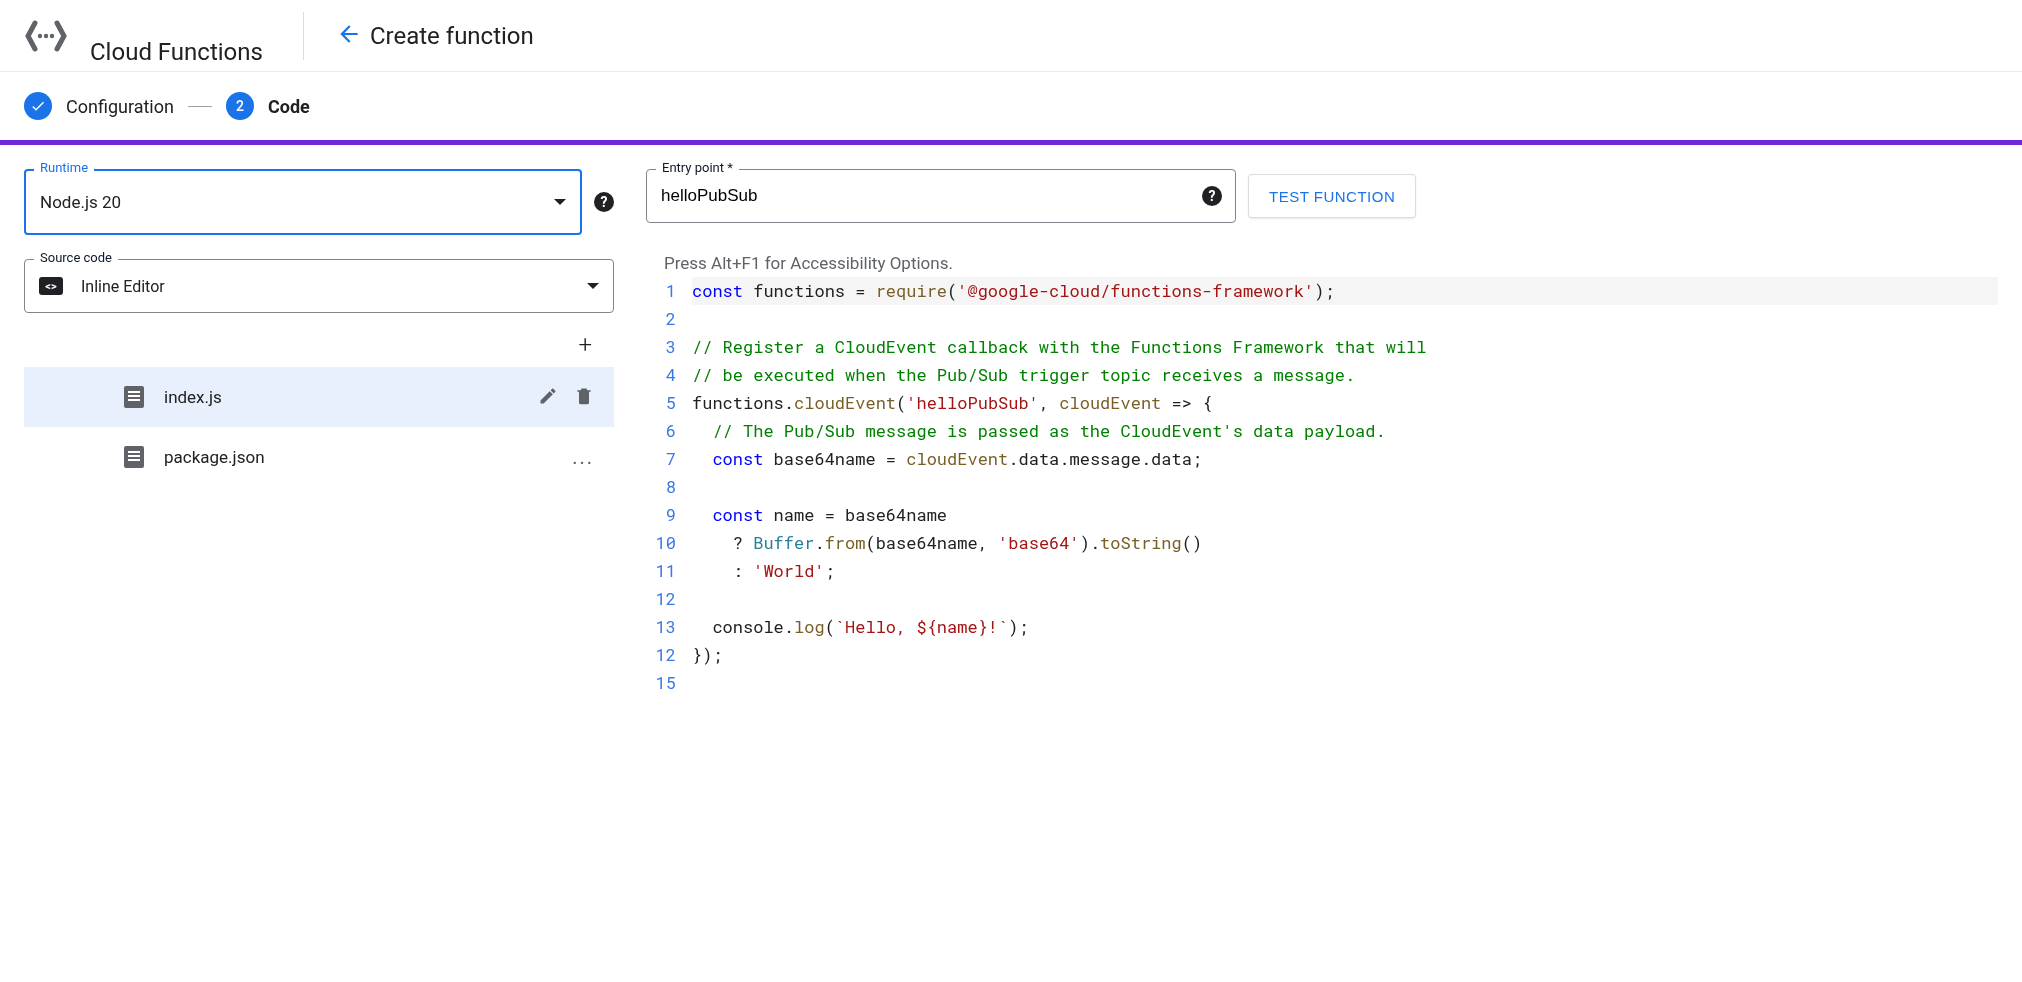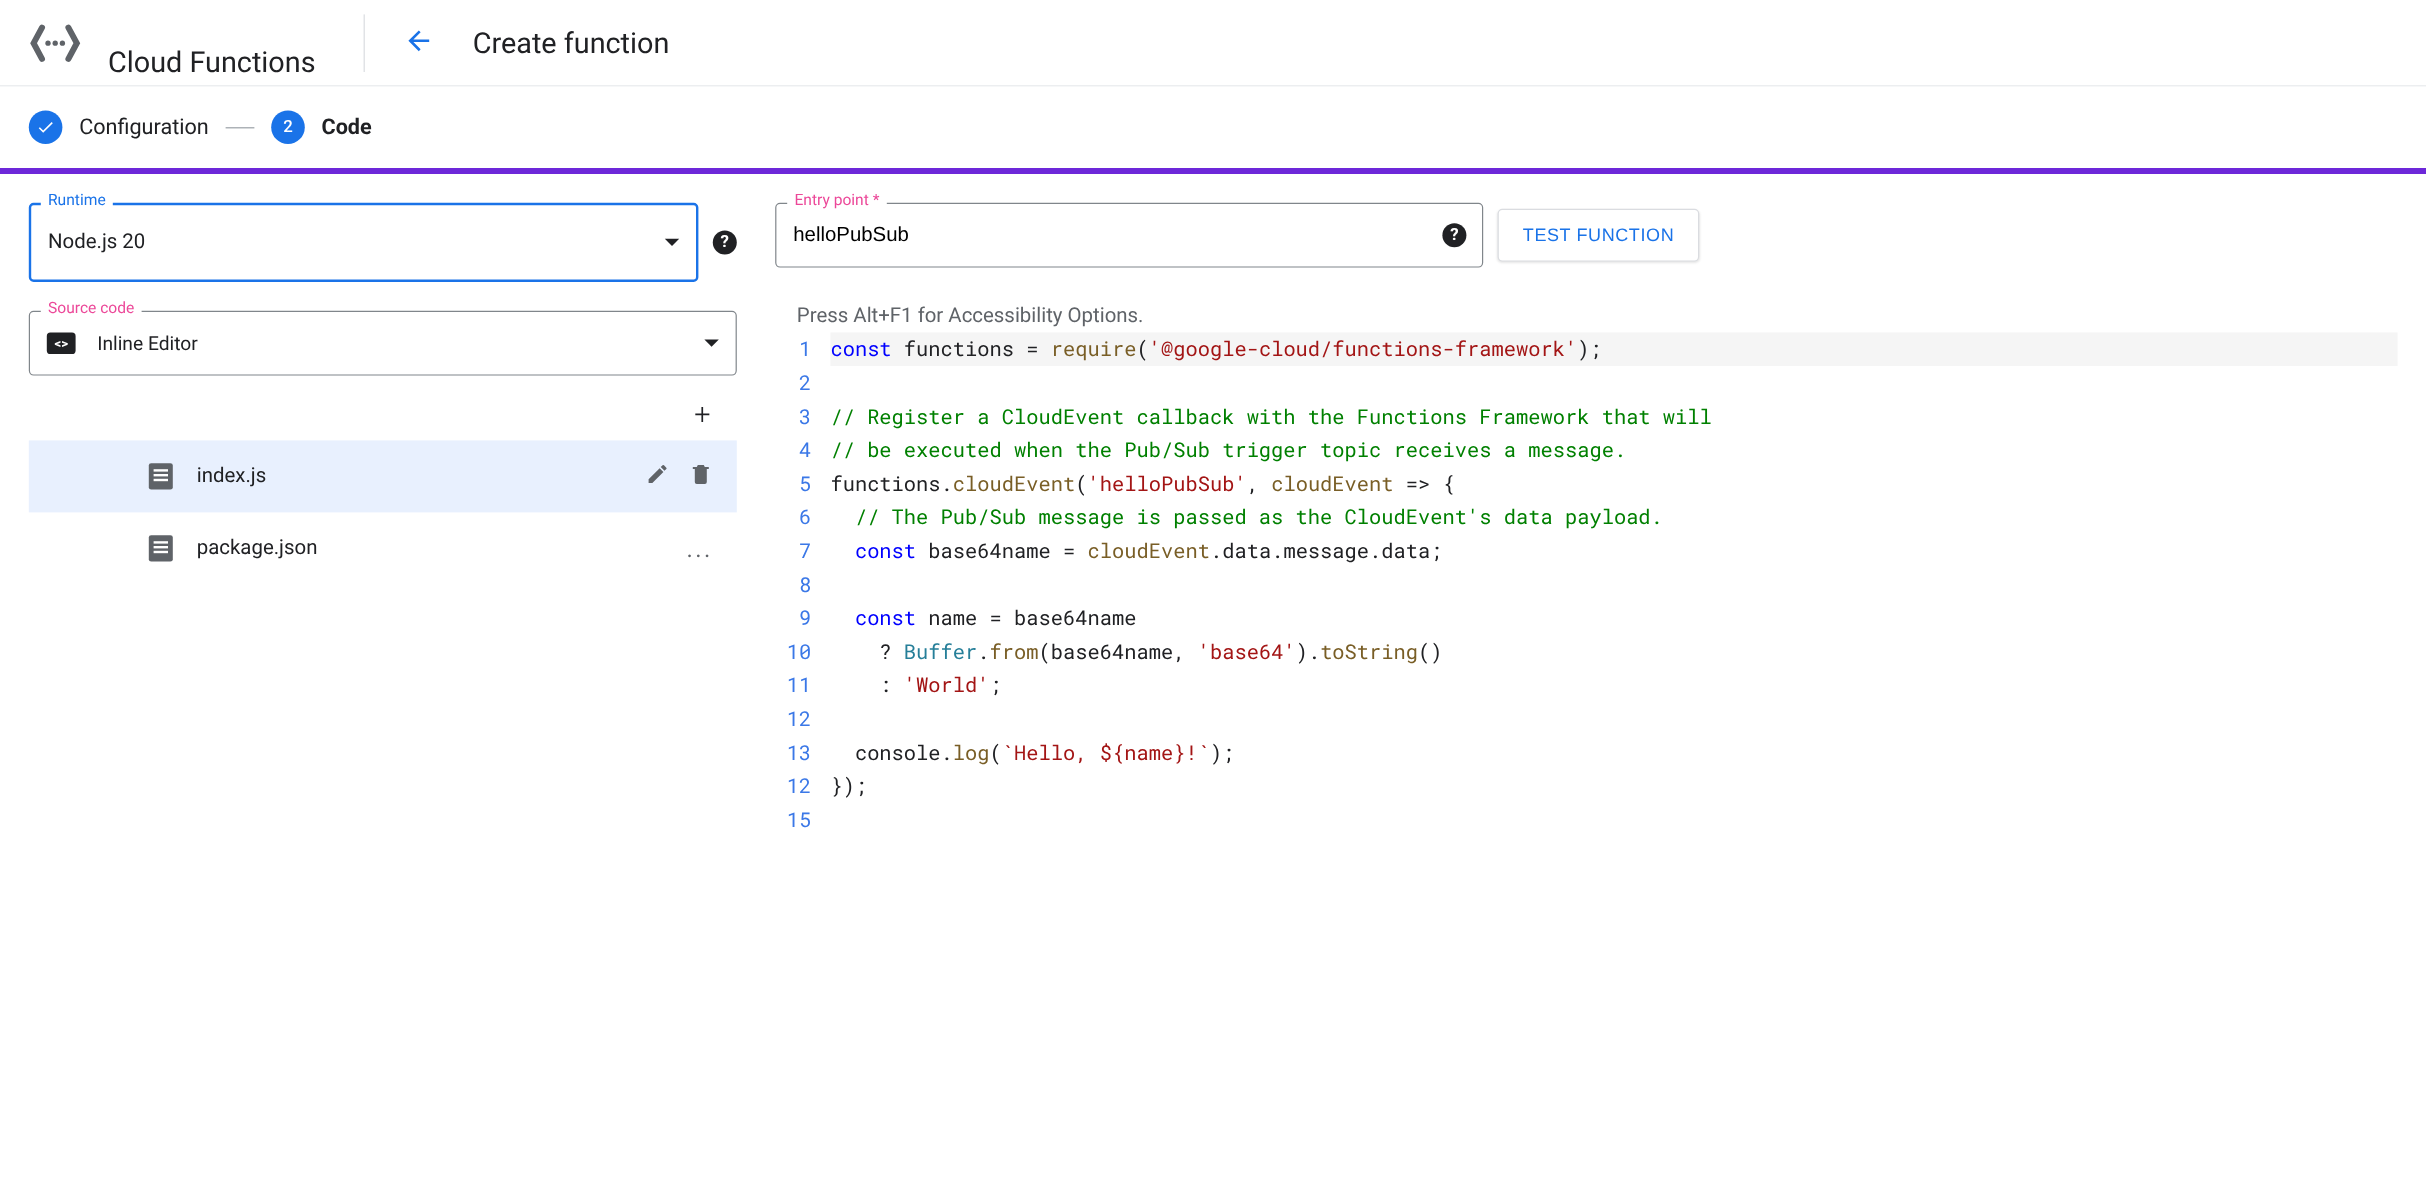--- a/index.html
+++ b/index.html
@@ -5,39 +5,39 @@
 * { box-sizing: border-box; margin: 0; padding: 0; }
 body { font-family: 'Google Sans', Roboto, Arial, sans-serif; background: #fff; color: #202124; font-size: 14px; }
 
 
 .header { display: flex; align-items: center; height: 72px; border-bottom: 1px solid #e8eaed; padding: 0 24px; }
 .logo-section { display: flex; align-items: center; gap: 22px; }
 .product-logo { width: 44px; height: 34px; display: inline-block; }
 .product-title { font-size: 24px; font-weight: 400; color: #202124; margin-top: 32px; }
 .divider-v { width: 1px; height: 48px; background: #dadce0; margin: 0 24px 0 40px; }
 .back-icon { color: #1a73e8; padding: 8px; cursor: pointer; }
-.page-title { font-size: 24px; font-weight: 400; margin-left: 24px; }
+.page-title { font-size: 24px; font-weight: 400; }
 
 
 .stepper { display: flex; align-items: center; padding: 20px 24px; border-bottom: 5px solid #6d28d9; gap: 14px; }
 .step-circle { width: 28px; height: 28px; border-radius: 50%; display: flex; align-items: center; justify-content: center; color: white; font-size: 14px; font-weight: 500; }
 .step-done { background: #1a73e8; }
 .step-line { width: 24px; height: 1px; background: #9aa0a6; }
 .step-label { font-size: 18px; }
 .step-active-label { font-weight: 700; }
 
 
 .main { display: flex; padding: 24px 24px 0 24px; gap: 32px; }
 .left-col { width: 590px; flex-shrink: 0; }
 .right-col { flex: 1; }
 
 
 .field-row { display: flex; align-items: center; gap: 12px; margin-bottom: 24px; }
 .field-group { position: relative; flex: 1; }
-.field-label { position: absolute; top: -9px; left: 10px; background: #fff; padding: 0 6px; font-size: 13px; color: #ec4899; }
+.field-label { position: absolute; top: -9px; left: 10px; background: #fff; padding: 0 6px; font-size: 13px; color: #0f172a; }
 .field-label.active { color: #1a73e8; }
 .select-box { width: 100%; height: 66px; border: 1px solid #80868b; border-radius: 4px; padding: 0 14px; display: flex; align-items: center; justify-content: space-between; font-size: 17px; cursor: pointer; }
 .select-box.focused { border: 2px solid #1a73e8; }
 .input-box { width: 100%; height: 54px; border: 1px solid #80868b; border-radius: 4px; padding: 0 50px 0 14px; font-size: 17px; background: #fff; }
 .help-icon { width: 20px; height: 20px; border-radius: 50%; background: #202124; color: #fff; display: flex; align-items: center; justify-content: center; font-size: 14px; font-weight: 700; cursor: pointer; }
 .help-inside { position: absolute; right: 14px; top: 50%; transform: translateY(-50%); }
 
 .test-btn { border: 1px solid #dadce0; border-radius: 4px; padding: 0 20px; height: 44px; color: #1a73e8; font-size: 15px; font-weight: 500; letter-spacing: 0.5px; background: #fff; cursor: pointer; box-shadow: 0 1px 2px rgba(0,0,0,0.1); }
 
 

